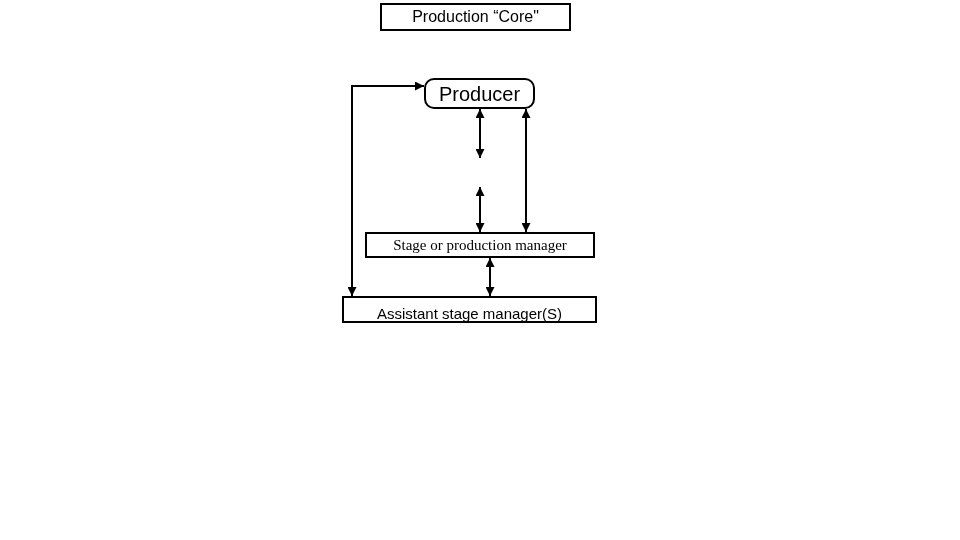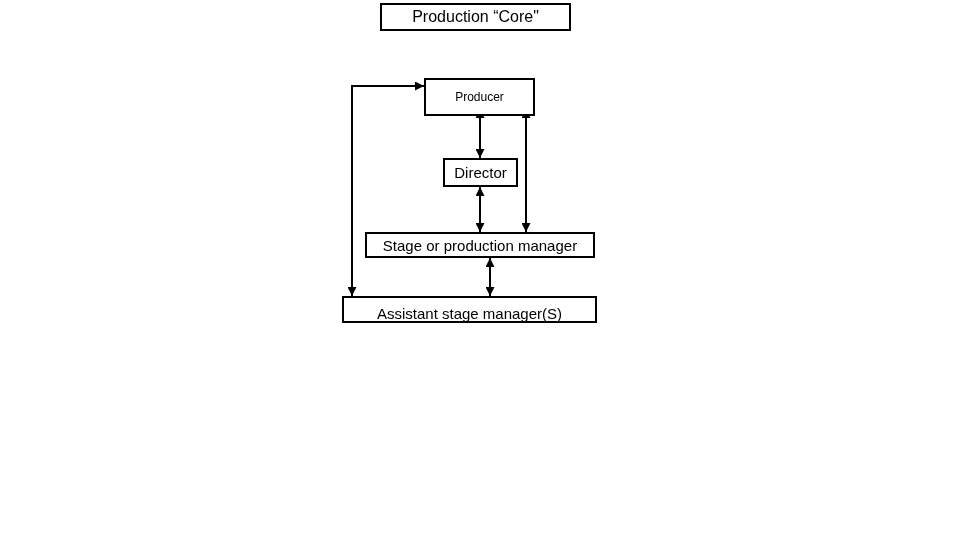--- a/index.html
+++ b/index.html
@@ -33,28 +33,29 @@
     justify-content: center;
     white-space: nowrap;
     font-size: 15px;
     line-height: 1;
   }
   #title-box {
     left: 380px; top: 3px; width: 191px; height: 28px;
     font-size: 16px;
   }
   #producer-box {
-    left: 424px; top: 78px; width: 111px; height: 38px;
-    font-size: 12px;
+    left: 424px; top: 78px; width: 111px; height: 31px;
+    font-size: 20px;
+    border-radius: 10px;
   }
   #director-box {
     left: 443px; top: 158px; width: 75px; height: 29px;
   }
   #stage-box {
-    left: 365px; top: 232px; width: 230px; height: 26px;
+    left: 365px; top: 232px; width: 230px; height: 26px; font-family: Liberation Serif, serif;
   }
   #assistant-box {
     left: 342px; top: 296px; width: 255px; height: 27px; align-items: flex-end;
   }
 </style>
 </head>
 <body>
 
 <div class="canvas">
 
@@ -77,23 +78,20 @@
   </svg>
 
   <div class="node" id="title-box">
     <span>Production “Core"</span>
   </div>
 
   <div class="node" id="producer-box">
     <span>Producer</span>
   </div>
 
-  <div class="node" id="director-box">
-    <span>Director</span>
-  </div>
 
   <div class="node" id="stage-box">
     <span>Stage or production manager</span>
   </div>
 
   <div class="node" id="assistant-box">
     <span>Assistant stage manager(S)</span>
   </div>
 
 </div>

